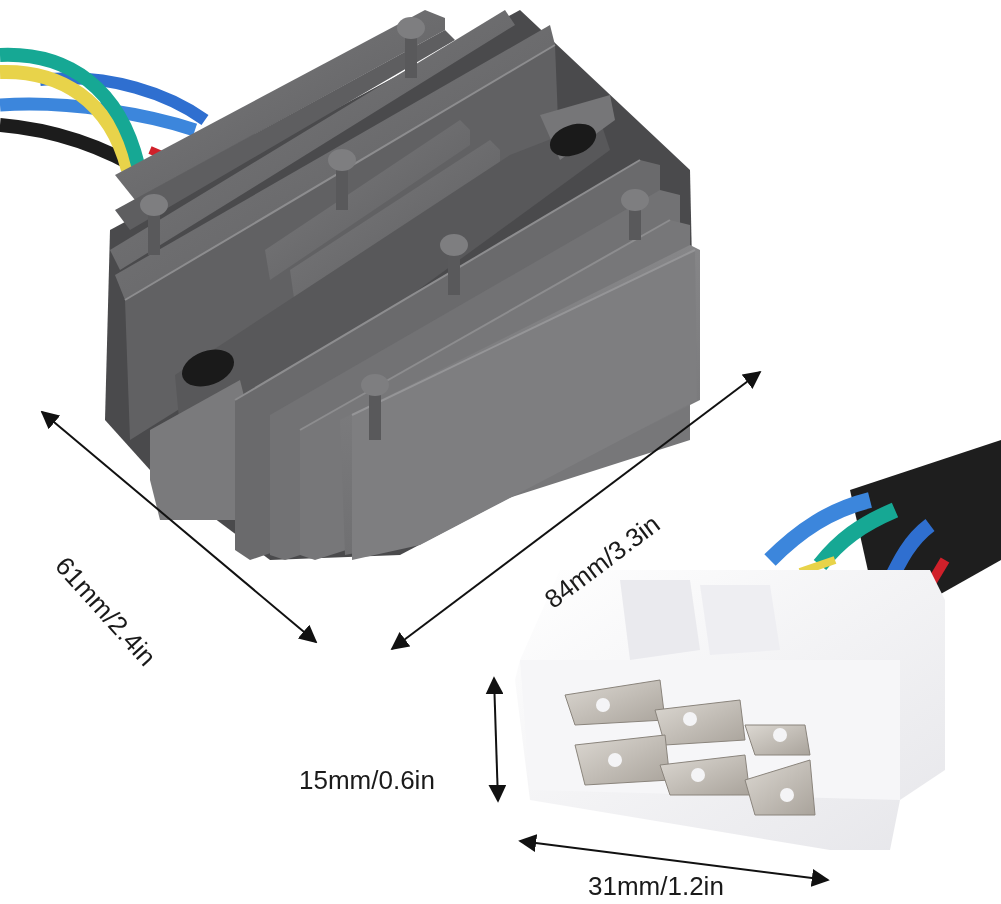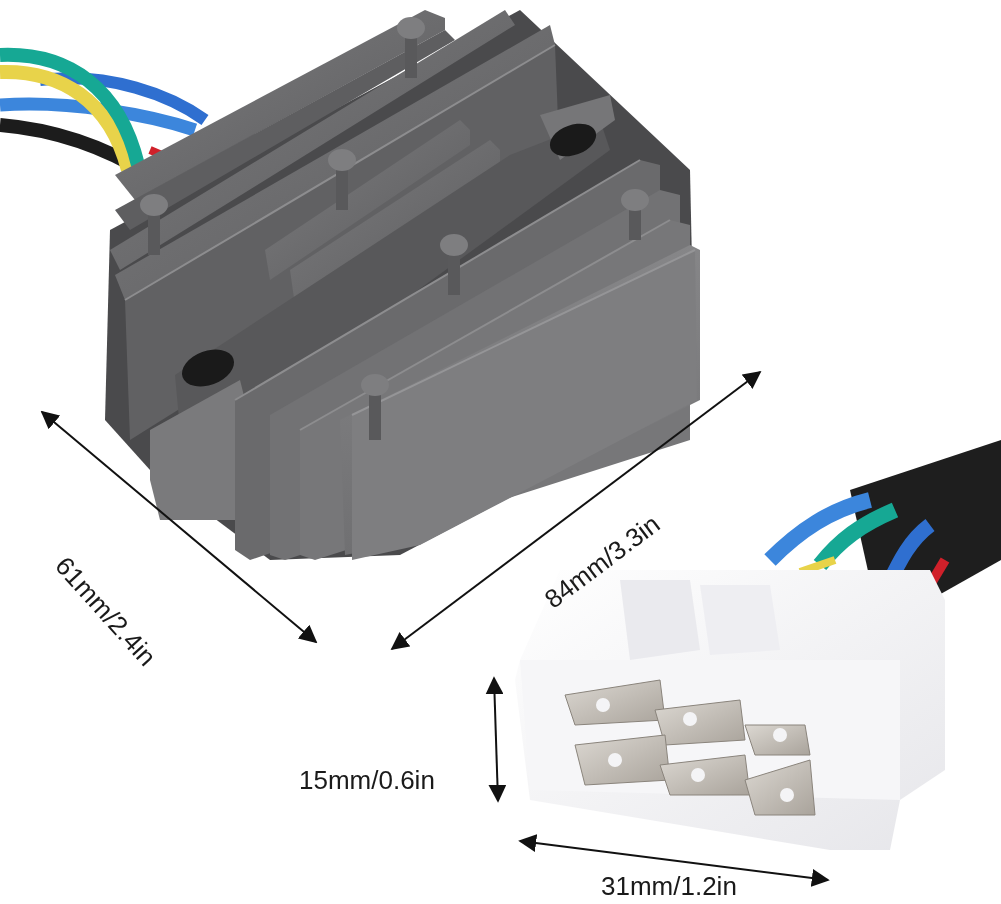--- a/index.html
+++ b/index.html
@@ -2,21 +2,21 @@
 <html><head>
 <meta charset="utf-8">
 <style>
   html, body { margin: 0; padding: 0; background: #ffffff; }
   body { width: 1001px; height: 904px; position: relative; overflow: hidden; font-family: "Liberation Sans", sans-serif; }
   #stage { position: absolute; left: 0; top: 0; width: 1001px; height: 904px; }
   .dim-label { position: absolute; font-family: "Liberation Sans", sans-serif; color: #1a1a1a; font-size: 26px; white-space: nowrap; line-height: 1; }
   #label-width { left: 70px; top: 552px; transform: rotate(48deg); transform-origin: left top; }
   #label-length { left: 540px; top: 592px; transform: rotate(-37deg); transform-origin: left top; }
   #label-height { left: 299px; top: 734px; margin-top: 33px; }
-  #label-conn-width { left: 601px; top: 873px; }
+  #label-conn-width { left: 588px; top: 873px; }
 </style>
 </head>
 <body>
 
 <div id="stage">
 <svg width="1001" height="904" viewBox="0 0 1001 904" xmlns="http://www.w3.org/2000/svg">
   <defs>
     <marker id="arrowhead" viewBox="0 0 10 10" refX="9" refY="5" markerWidth="9" markerHeight="9" orient="auto-start-reverse">
       <path d="M0,0 L10,5 L0,10 z" fill="#111"></path>
     </marker>

